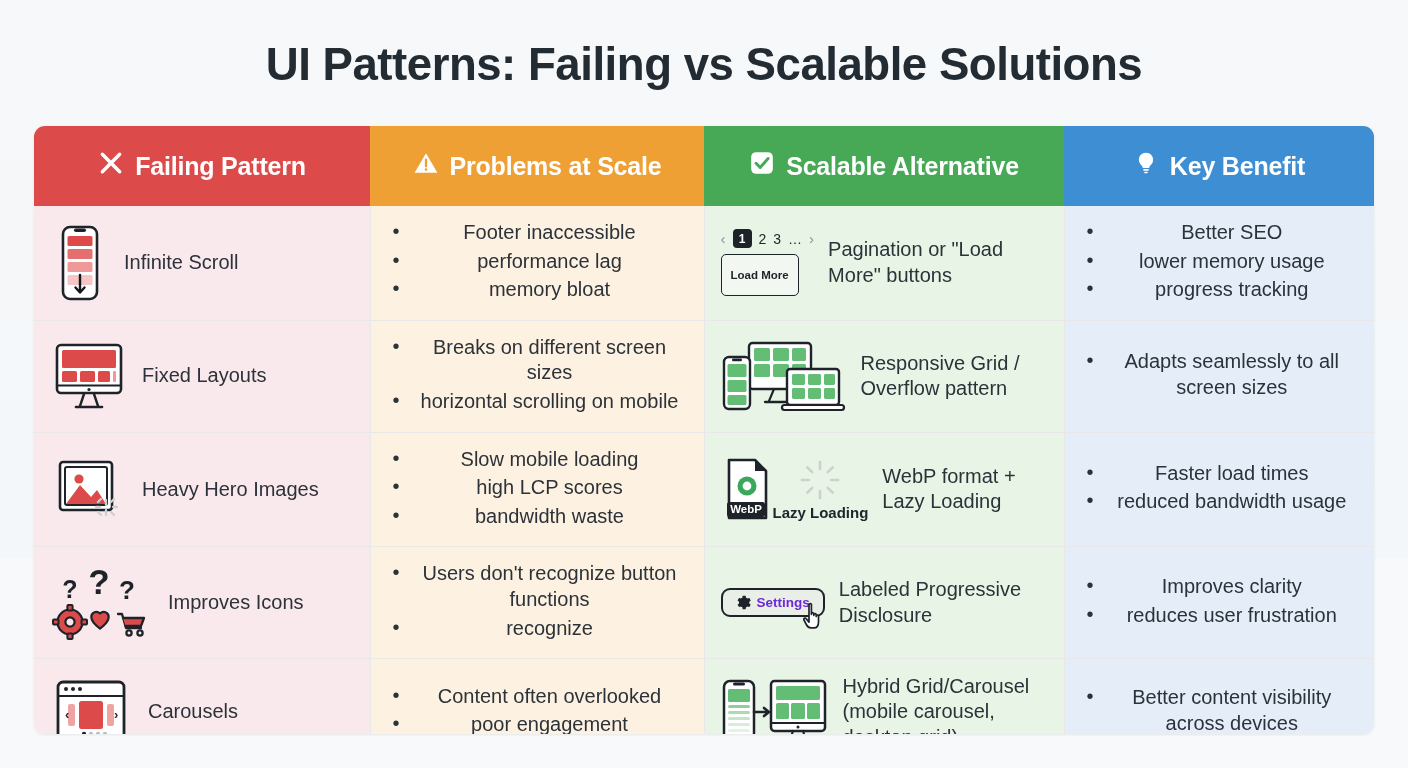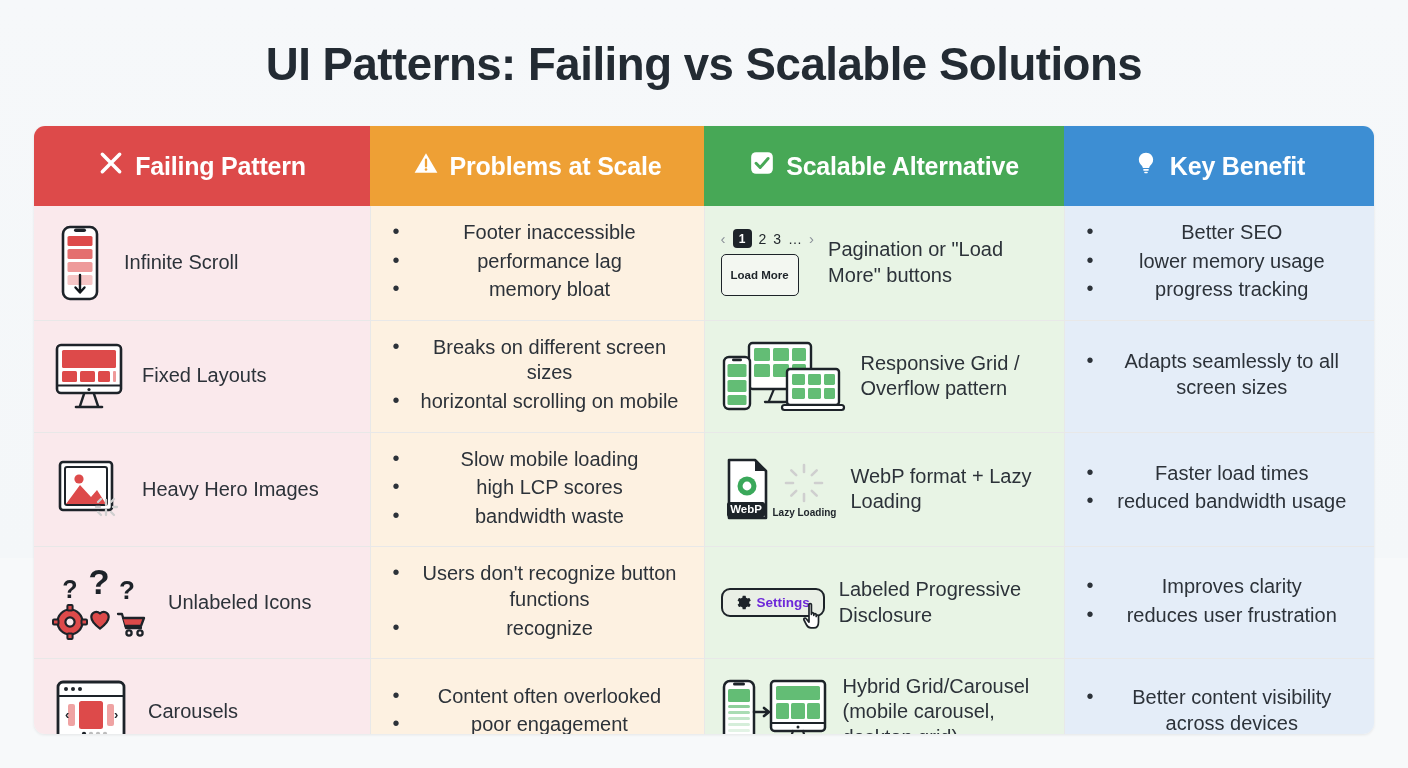--- a/index.html
+++ b/index.html
@@ -96,21 +96,21 @@
     padding: 14px 9px; font-size: 11.5px; font-weight: bold; color: #1d2329;
   }
   
   .settings-btn {
     border: 2px solid #1d2329; border-radius: 9px; background: #e9efe6;
     padding: 5px 13px; font-size: 13.5px; font-weight: bold; color: #6d28d9;
     display: inline-flex; align-items: center; gap: 6px; position: relative;
   }
   .cursor-hand { position: absolute; right: -6px; bottom: -20px; }
   .webp-wrap { display: flex; align-items: center; }
-  .lazy-label { font-size: 10px; font-weight: bold; color: #20262c; text-align: right; }
+  .lazy-label { font-size: 15px; font-weight: bold; color: #20262c; text-align: right; }
   .spin-col { display: flex; flex-direction: column; align-items: center; gap: 2px; }
 </style>
 </head>
 <body>
 
 <div class="page">
 
   <div class="title">UI Patterns: Failing vs Scalable Solutions</div>
 
   <div class="table-wrap">
@@ -382,21 +382,21 @@
                 <path d="M50 49.5c-3.2-3-8.7-1.6-8.7 3.6 0 5.2 8.7 11.5 8.7 11.5s8.7-6.3 8.7-11.5c0-5.2-5.5-6.6-8.7-3.6z" fill="#dd4a4a" stroke="#1d2329" stroke-width="2.2" stroke-linejoin="round"></path>
 
                 <g stroke="#1d2329" stroke-width="2.3" fill="none" stroke-linecap="round" stroke-linejoin="round">
                   <path d="M68 50 H72 L76 64 H91"></path>
                   <path d="M73 54 H94 L91 62 H75.5" fill="#dd4a4a"></path>
                   <circle cx="79" cy="69" r="2.6" fill="#fae9ec"></circle>
                   <circle cx="90" cy="69" r="2.6" fill="#fae9ec"></circle>
                 </g>
               </svg>
             </span>
-            <span class="label-text">Unlabeled Icons</span>
+            <span class="label-text">Improves Icons</span>
           </div>
         </td>
         <td class="p2">
           <ul class="bullets">
             <li>Users don't recognize button functions</li>
             <li>recognize</li>
           </ul>
         </td>
         <td class="p3">
           <div class="cell-flex">

